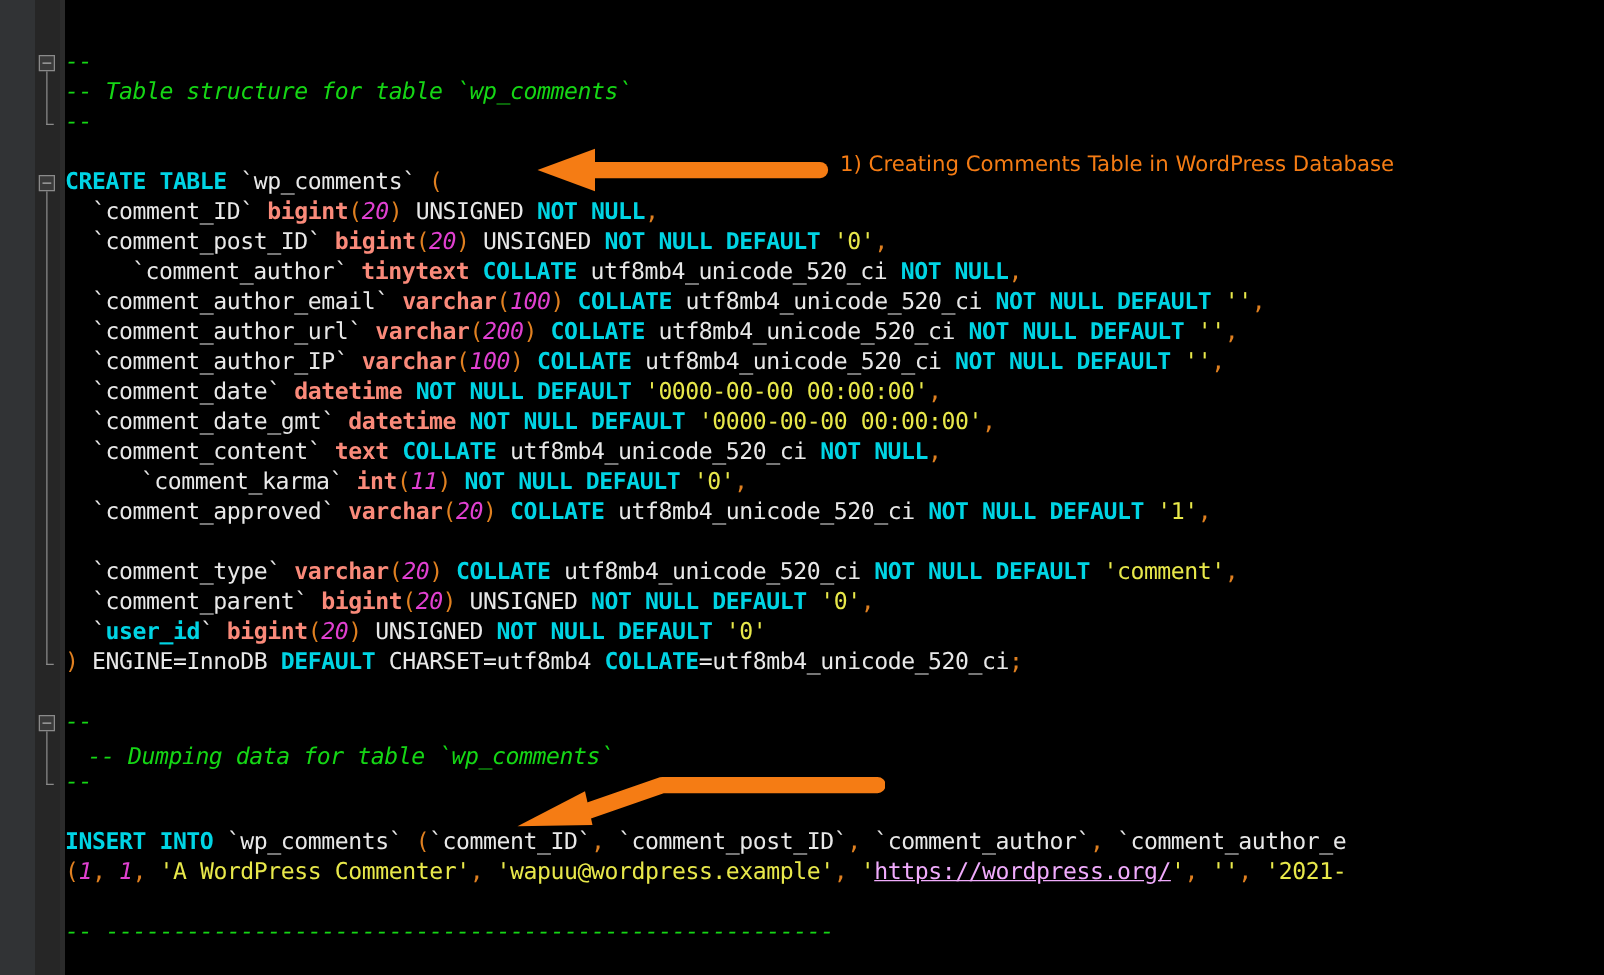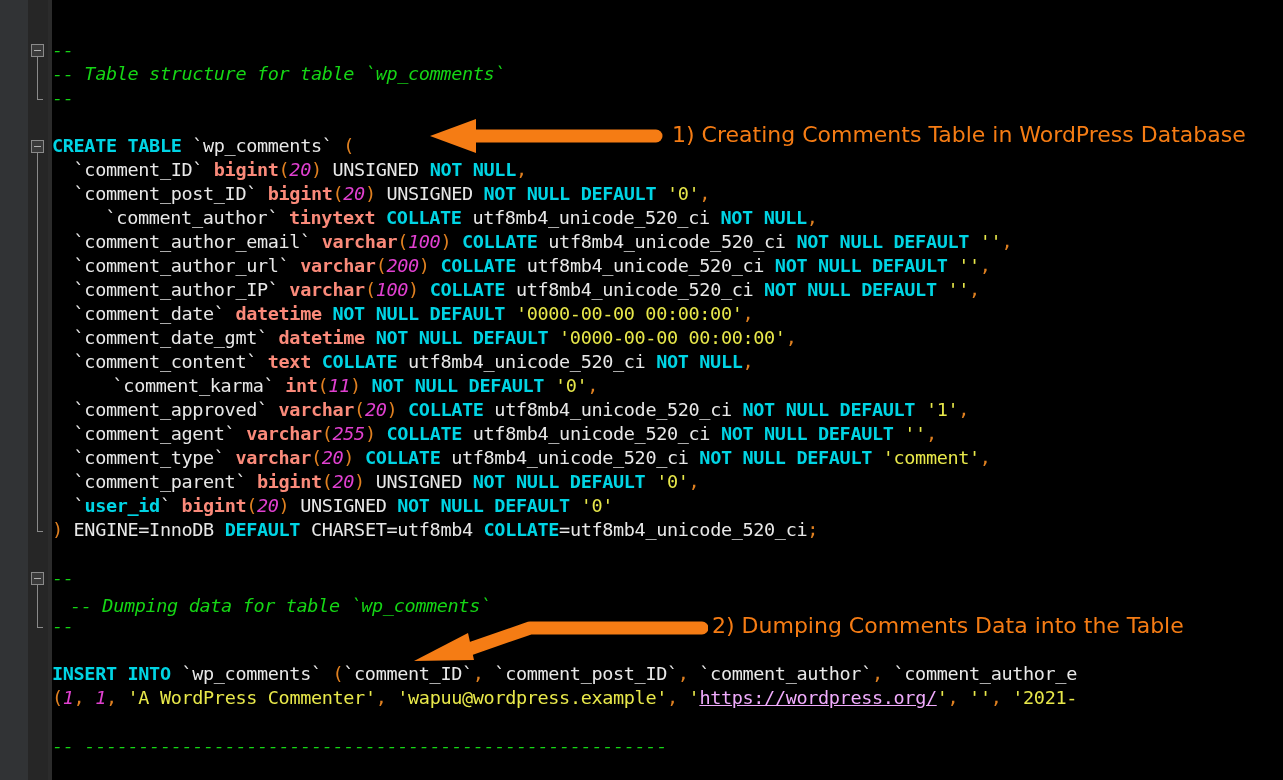--- a/index.html
+++ b/index.html
@@ -122,21 +122,21 @@
   .cmt     { color: #15d615; font-style: italic; }
   .plain   { color: #e8e8e8; }
   .link    { color: #f0abfc; text-decoration: underline; }
   .field   { color: #00d4e4; font-weight: bold; }
 
   
   .anno-text {
     position: absolute;
     color: #f57c14;
     font-family: "DejaVu Sans", "Liberation Sans", sans-serif;
-    font-size: 22px;
+    font-size: 17px;
     font-weight: 400;
     white-space: nowrap;
     z-index: 10;
   }
   .anno-arrow {
     position: absolute;
     z-index: 10;
   }
 </style>
 </head>
@@ -205,21 +205,20 @@
       <div class="ln" style="top: 182px;"><span class="plain">  `comment_post_ID` </span><span class="type">bigint</span><span class="paren">(</span><span class="num">20</span><span class="paren">)</span><span class="plain"> UNSIGNED </span><span class="kw">NOT NULL DEFAULT</span><span class="str"> '0'</span><span class="punc">,</span></div>
       <div class="ln" style="top: 206px; padding-left: 32px;"><span class="plain">  `comment_author` </span><span class="type">tinytext</span><span class="kw"> COLLATE</span><span class="plain"> utf8mb4_unicode_520_ci </span><span class="kw">NOT NULL</span><span class="punc">,</span></div>
       <div class="ln" style="top: 230px;"><span class="plain">  `comment_author_email` </span><span class="type">varchar</span><span class="paren">(</span><span class="num">100</span><span class="paren">)</span><span class="kw"> COLLATE</span><span class="plain"> utf8mb4_unicode_520_ci </span><span class="kw">NOT NULL DEFAULT</span><span class="str"> ''</span><span class="punc">,</span></div>
       <div class="ln" style="top: 254px;"><span class="plain">  `comment_author_url` </span><span class="type">varchar</span><span class="paren">(</span><span class="num">200</span><span class="paren">)</span><span class="kw"> COLLATE</span><span class="plain"> utf8mb4_unicode_520_ci </span><span class="kw">NOT NULL DEFAULT</span><span class="str"> ''</span><span class="punc">,</span></div>
       <div class="ln" style="top: 278px;"><span class="plain">  `comment_author_IP` </span><span class="type">varchar</span><span class="paren">(</span><span class="num">100</span><span class="paren">)</span><span class="kw"> COLLATE</span><span class="plain"> utf8mb4_unicode_520_ci </span><span class="kw">NOT NULL DEFAULT</span><span class="str"> ''</span><span class="punc">,</span></div>
       <div class="ln" style="top: 302px;"><span class="plain">  `comment_date` </span><span class="type">datetime</span><span class="kw"> NOT NULL DEFAULT</span><span class="str"> '0000-00-00 00:00:00'</span><span class="punc">,</span></div>
       <div class="ln" style="top: 326px;"><span class="plain">  `comment_date_gmt` </span><span class="type">datetime</span><span class="kw"> NOT NULL DEFAULT</span><span class="str"> '0000-00-00 00:00:00'</span><span class="punc">,</span></div>
       <div class="ln" style="top: 350px;"><span class="plain">  `comment_content` </span><span class="type">text</span><span class="kw"> COLLATE</span><span class="plain"> utf8mb4_unicode_520_ci </span><span class="kw">NOT NULL</span><span class="punc">,</span></div>
       <div class="ln" style="top: 374px; padding-left: 39px;"><span class="plain">  `comment_karma` </span><span class="type">int</span><span class="paren">(</span><span class="num">11</span><span class="paren">)</span><span class="kw"> NOT NULL DEFAULT</span><span class="str"> '0'</span><span class="punc">,</span></div>
       <div class="ln" style="top: 398px;"><span class="plain">  `comment_approved` </span><span class="type">varchar</span><span class="paren">(</span><span class="num">20</span><span class="paren">)</span><span class="kw"> COLLATE</span><span class="plain"> utf8mb4_unicode_520_ci </span><span class="kw">NOT NULL DEFAULT</span><span class="str"> '1'</span><span class="punc">,</span></div>
-      <div class="ln" style="top: 422px;"><span class="plain">  `comment_agent` </span><span class="type">varchar</span><span class="paren">(</span><span class="num">255</span><span class="paren">)</span><span class="kw"> COLLATE</span><span class="plain"> utf8mb4_unicode_520_ci </span><span class="kw">NOT NULL DEFAULT</span><span class="str"> ''</span><span class="punc">,</span></div>
       <div class="ln" style="top: 446px;"><span class="plain">  `comment_type` </span><span class="type">varchar</span><span class="paren">(</span><span class="num">20</span><span class="paren">)</span><span class="kw"> COLLATE</span><span class="plain"> utf8mb4_unicode_520_ci </span><span class="kw">NOT NULL DEFAULT</span><span class="str"> 'comment'</span><span class="punc">,</span></div>
       <div class="ln" style="top: 470px;"><span class="plain">  `comment_parent` </span><span class="type">bigint</span><span class="paren">(</span><span class="num">20</span><span class="paren">)</span><span class="plain"> UNSIGNED </span><span class="kw">NOT NULL DEFAULT</span><span class="str"> '0'</span><span class="punc">,</span></div>
       <div class="ln" style="top: 494px;"><span class="plain">  `</span><span class="field">user_id</span><span class="plain">` </span><span class="type">bigint</span><span class="paren">(</span><span class="num">20</span><span class="paren">)</span><span class="plain"> UNSIGNED </span><span class="kw">NOT NULL DEFAULT</span><span class="str"> '0'</span></div>
       <div class="ln" style="top: 518px;"><span class="paren">)</span><span class="plain"> ENGINE=InnoDB </span><span class="kw">DEFAULT</span><span class="plain"> CHARSET=utf8mb4 </span><span class="kw">COLLATE</span><span class="plain">=utf8mb4_unicode_520_ci</span><span class="punc">;</span></div>
       <div class="ln" style="top: 542px;"> </div>
       <div class="ln" style="top: 566px;"><span class="cmt">--</span></div>
       <div class="ln" style="top: 594px; margin-left: 18px;"><span class="cmt">-- Dumping data for table `wp_comments`</span></div>
       <div class="ln" style="top: 614px;"><span class="cmt">--</span></div>
       <div class="ln" style="top: 638px;"> </div>
       <div class="ln" style="top: 662px;"><span class="kw">INSERT INTO</span><span class="plain"> `wp_comments` </span><span class="paren">(</span><span class="plain">`comment_ID`</span><span class="punc">,</span><span class="plain"> `comment_post_ID`</span><span class="punc">,</span><span class="plain"> `comment_author`</span><span class="punc">,</span><span class="plain"> `comment_author_e</span></div>
@@ -232,15 +231,14 @@
   <svg class="anno-arrow" style="left:428px; top:118px; width:238px; height:36px;" viewBox="0 0 238 36">
     <path d="M228 18 L42 18" stroke="#f57c14" stroke-width="13" stroke-linecap="round" fill="none"></path>
     <path d="M2 18 L48 1 L48 35 Z" fill="#f57c14"></path>
   </svg>
   <div class="anno-text" style="left:672px; top:122px;">1) Creating Comments Table in WordPress Database</div>
 
   <svg class="anno-arrow" style="left:412px; top:614px; width:296px; height:48px;" viewBox="0 0 296 48">
     <path d="M290 14 L118 14 L46 39" stroke="#f57c14" stroke-width="13" stroke-linecap="round" stroke-linejoin="round" fill="none"></path>
     <path d="M2 47 L56 19 L62 46 Z" fill="#f57c14"></path>
   </svg>
-  <div class="anno-text" style="left:712px; top:613px;">2) Dumping Comments Data into the Table</div>
 
 </div>
 
 </body></html>

